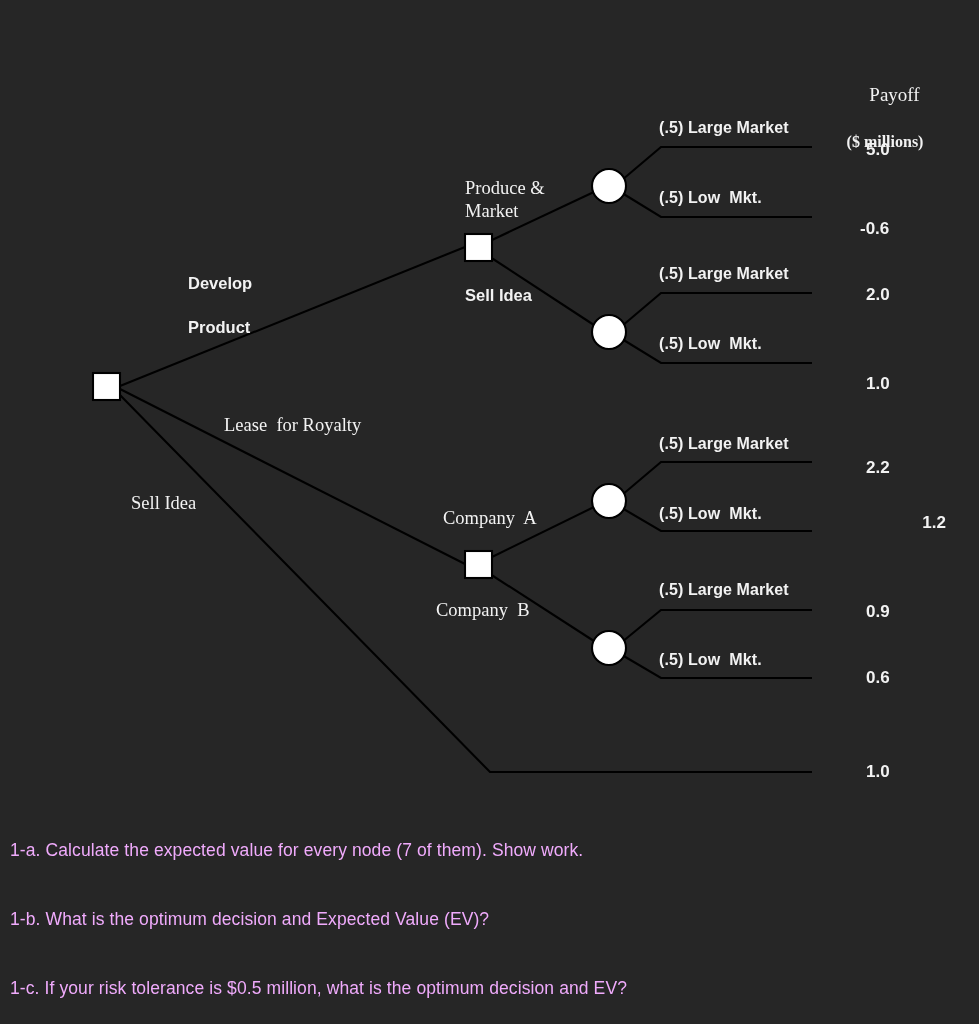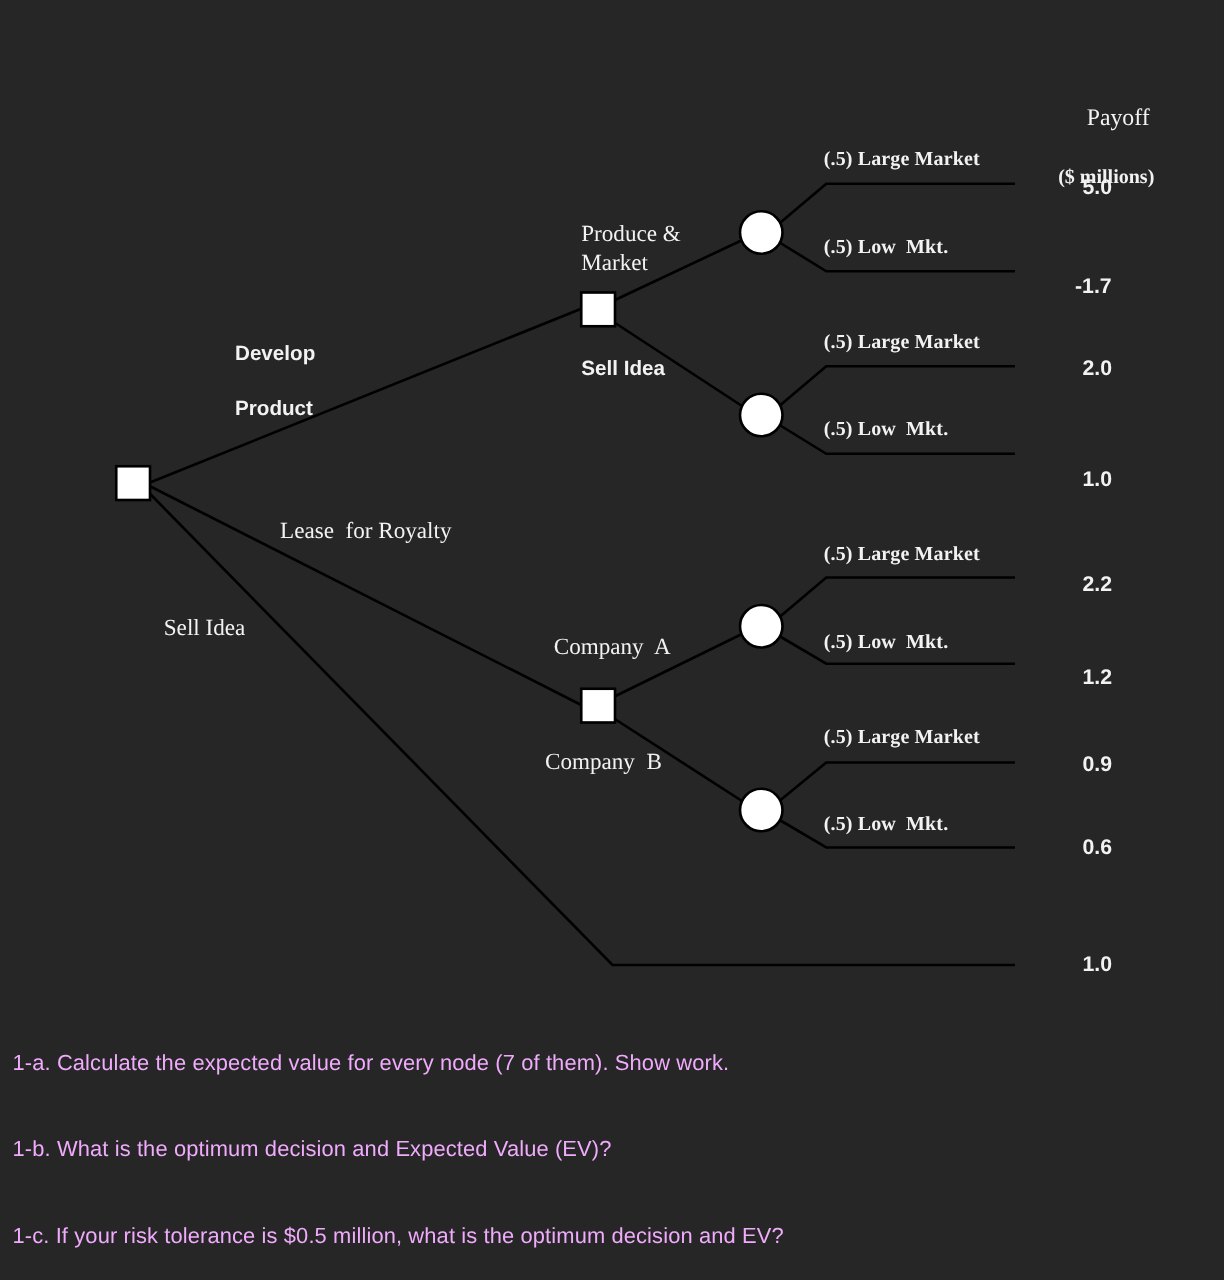--- a/index.html
+++ b/index.html
@@ -39,21 +39,21 @@
     font-family: Liberation Serif, serif;
     font-size: 18.5px;
   }
   
   .sans {
     font-family: "Liberation Sans", sans-serif;
     font-size: 16.5px;
     font-weight: 600;
   }
   .branch-lbl {
-    font-family: Liberation Serif, serif;
+    font-family: Liberation Sans, sans-serif;
     font-size: 16px;
     font-weight: 600;
     letter-spacing: .1px;
   }
   .payoff-head {
     font-family: "Liberation Serif", serif;
     font-size: 19px;
     text-align: center;
     width: 190px;
   }
@@ -164,25 +164,25 @@
   <div class="lbl branch-lbl" style="left:659px; top:265px;">(.5) Large Market</div>
   <div class="lbl branch-lbl" style="left:659px; top:335px;">(.5) Low  Mkt.</div>
 
   <div class="lbl branch-lbl" style="left:659px; top:435px;">(.5) Large Market</div>
   <div class="lbl branch-lbl" style="left:659px; top:505px;">(.5) Low  Mkt.</div>
 
   <div class="lbl branch-lbl" style="left:659px; top:581px;">(.5) Large Market</div>
   <div class="lbl branch-lbl" style="left:659px; top:651px;">(.5) Low  Mkt.</div>
 
   <div class="lbl payoff-val" style="left:866px; top:140px;">5.0</div>
-  <div class="lbl payoff-val em" style="left:860px; top:219px;">-1.7</div>
+  <div class="lbl payoff-val em" style="left:860px; top:219px;">-0.6</div>
   <div class="lbl payoff-val" style="left:866px; top:285px;">2.0</div>
   <div class="lbl payoff-val" style="left:866px; top:374px;">1.0</div>
   <div class="lbl payoff-val" style="left:866px; top:458px;">2.2</div>
-  <div class="lbl payoff-val" style="left:866px; top:532px;">1.2</div>
+  <div class="lbl payoff-val" style="left:866px; top:513px;text-align:right;">1.2</div>
   <div class="lbl payoff-val" style="left:866px; top:602px;">0.9</div>
   <div class="lbl payoff-val" style="left:866px; top:668px;">0.6</div>
   <div class="lbl payoff-val" style="left:866px; top:762px;">1.0</div>
 
   <div class="questions">
     <div class="q">1-a. Calculate the expected value for every node (7 of them). Show work.</div>
     <div class="q">1-b. What is the optimum decision and Expected Value (EV)?</div>
     <div class="q">1-c. If your risk tolerance is $0.5 million, what is the optimum decision and EV?</div>
   </div>
 

